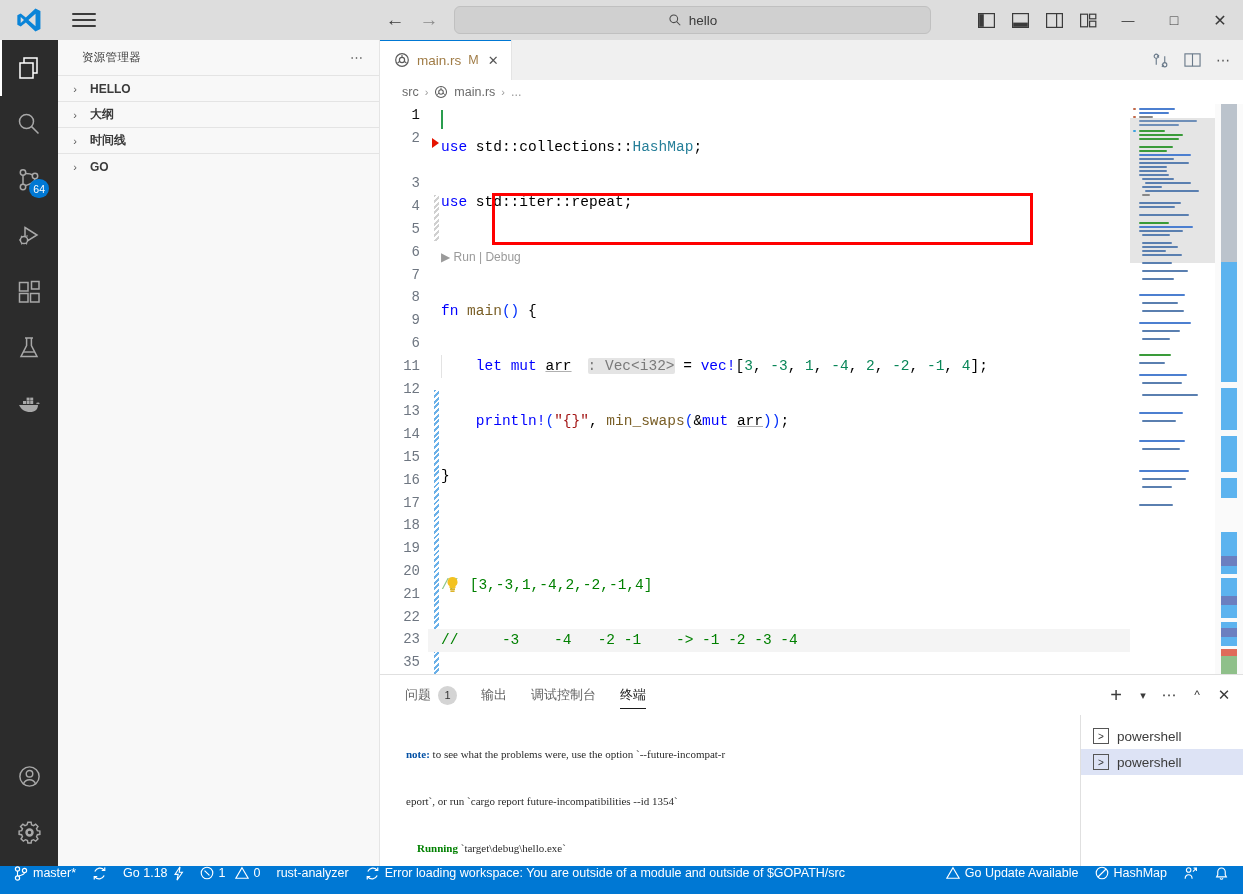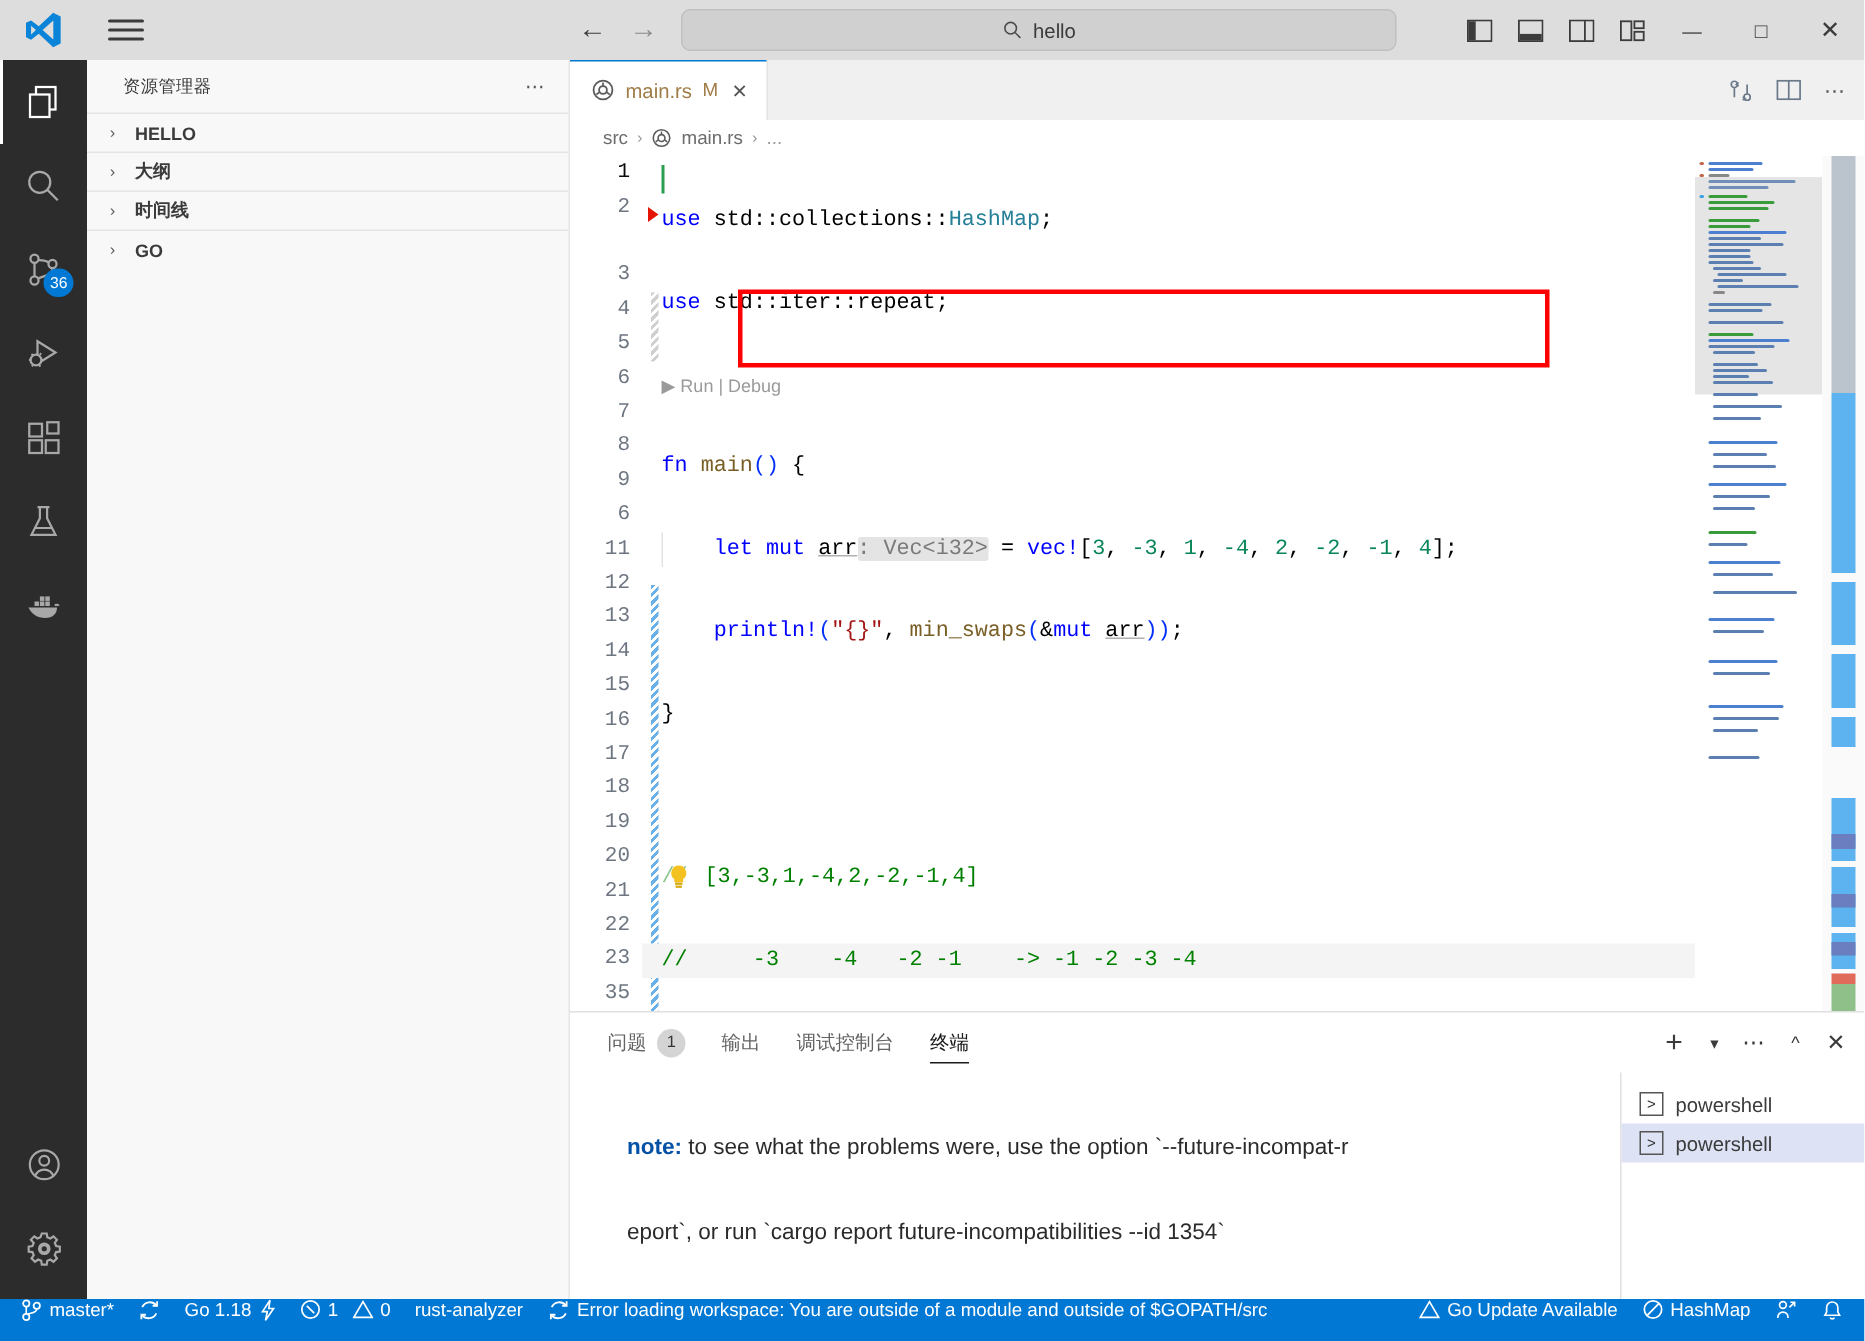--- a/index.html
+++ b/index.html
@@ -113,21 +113,21 @@
   
   .kw   { color:#0000ff; }
   .fnn  { color:#795e26; }
   .typ  { color:#267f99; }
   .num  { color:#098658; }
   .str  { color:#a31515; }
   .cmt  { color:#008000; }
   .mac  { color:#0000ff; }
   .pl   { color:#000000; }
   .par  { color:#0431fa; }
-  .hint { background:#e4e4e4; color:#7a7a7a; border-radius:2px; }
+  .hint { background:#e4e4e4; color:#7a7a7a; border-radius:2px;margin-left:16px; }
   .und  { text-decoration:underline; text-decoration-color:#b0b0b0; }
 
   .indentguide { position:absolute; top:0; width:1px; height:22.8px; background:#e3e3e3;}
 
   .codelens {
     height:22.8px; line-height:22.8px; padding-left:13px;
     font-family:"Liberation Sans", sans-serif; font-size:12px; color:#9a9a9a;
   }
 
   .redbox {
@@ -160,22 +160,22 @@
     content:""; position:absolute; left:11px; right:11px; bottom:6px; height:1.5px; background:#1a1a1a;
   }
   .pbadge {
     min-width:19px; height:19px; border-radius:10px; background:#d4d4d4; color:#333;
     font-size:11px; display:flex; align-items:center; justify-content:center; padding:0 5px;
   }
   .panel-actions { position:absolute; right:6px; top:0; height:40px; display:flex; align-items:center; gap:1px;}
   .pact { width:26px; height:28px; display:flex; align-items:center; justify-content:center; cursor:pointer; color:#3b3b3b; font-size:15px;}
 
   .terminal {
-    position:absolute; left:16px; top:40px; width:700px; height:152px;
-    font-family:Liberation Sans, sans-serif; font-size:15px; color:#2b2b2b;
+    position:absolute; left:4px; top:40px; width:700px; height:152px;
+    font-family:Liberation Serif, serif; font-size:11px; color:#2b2b2b;
     padding-left:22px; padding-top:4px; white-space:pre;
   }
   .tline { height:23px; line-height:23px; }
   .t-note { color:#0451a5; font-weight:bold; }
   .t-run { color:#008000; font-weight:bold; }
 
   .term-tabs {
     position:absolute; right:0; top:40px; width:163px; height:152px;
     border-left:1px solid #e0e0e0; padding-top:8px;
   }
@@ -280,21 +280,21 @@
           <line x1="15.6" y1="15.6" x2="22.5" y2="22.5" stroke="currentColor" stroke-width="1.5"></line>
         </svg>
     </div>
     <div class="act-item">
       <svg width="26" height="26" viewBox="0 0 26 26">
           <circle cx="7" cy="5.5" r="2.7" fill="none" stroke="currentColor" stroke-width="1.5"></circle>
           <circle cx="7" cy="20" r="2.7" fill="none" stroke="currentColor" stroke-width="1.5"></circle>
           <circle cx="19" cy="9" r="2.7" fill="none" stroke="currentColor" stroke-width="1.5"></circle>
           <path d="M7 8.2v9M9.7 6.4c5 0 6.6 1.6 6.6 1.6M19 11.7c0 4.4-5 5.1-9.2 6.8" fill="none" stroke="currentColor" stroke-width="1.5"></path>
         </svg>
-      <span class="act-badge">36</span>
+      <span class="act-badge">64</span>
     </div>
     <div class="act-item">
       <svg width="26" height="26" viewBox="0 0 26 26">
           <path d="M9 4.5 21 12 9 19.5z" fill="none" stroke="currentColor" stroke-width="1.5"></path>
           <circle cx="8" cy="17" r="3.6" fill="#2c2c2c" stroke="currentColor" stroke-width="1.5"></circle>
           <path d="M3.3 17h1.2M11.6 17h1.2M5 12.9l1.2 1.2M10 20.3l1 1M5.2 21.2l1-1M10.5 13.4l1-.9" stroke="currentColor" stroke-width="1.3"></path>
         </svg>
     </div>
     <div class="act-item">
       <svg width="26" height="26" viewBox="0 0 26 26">

